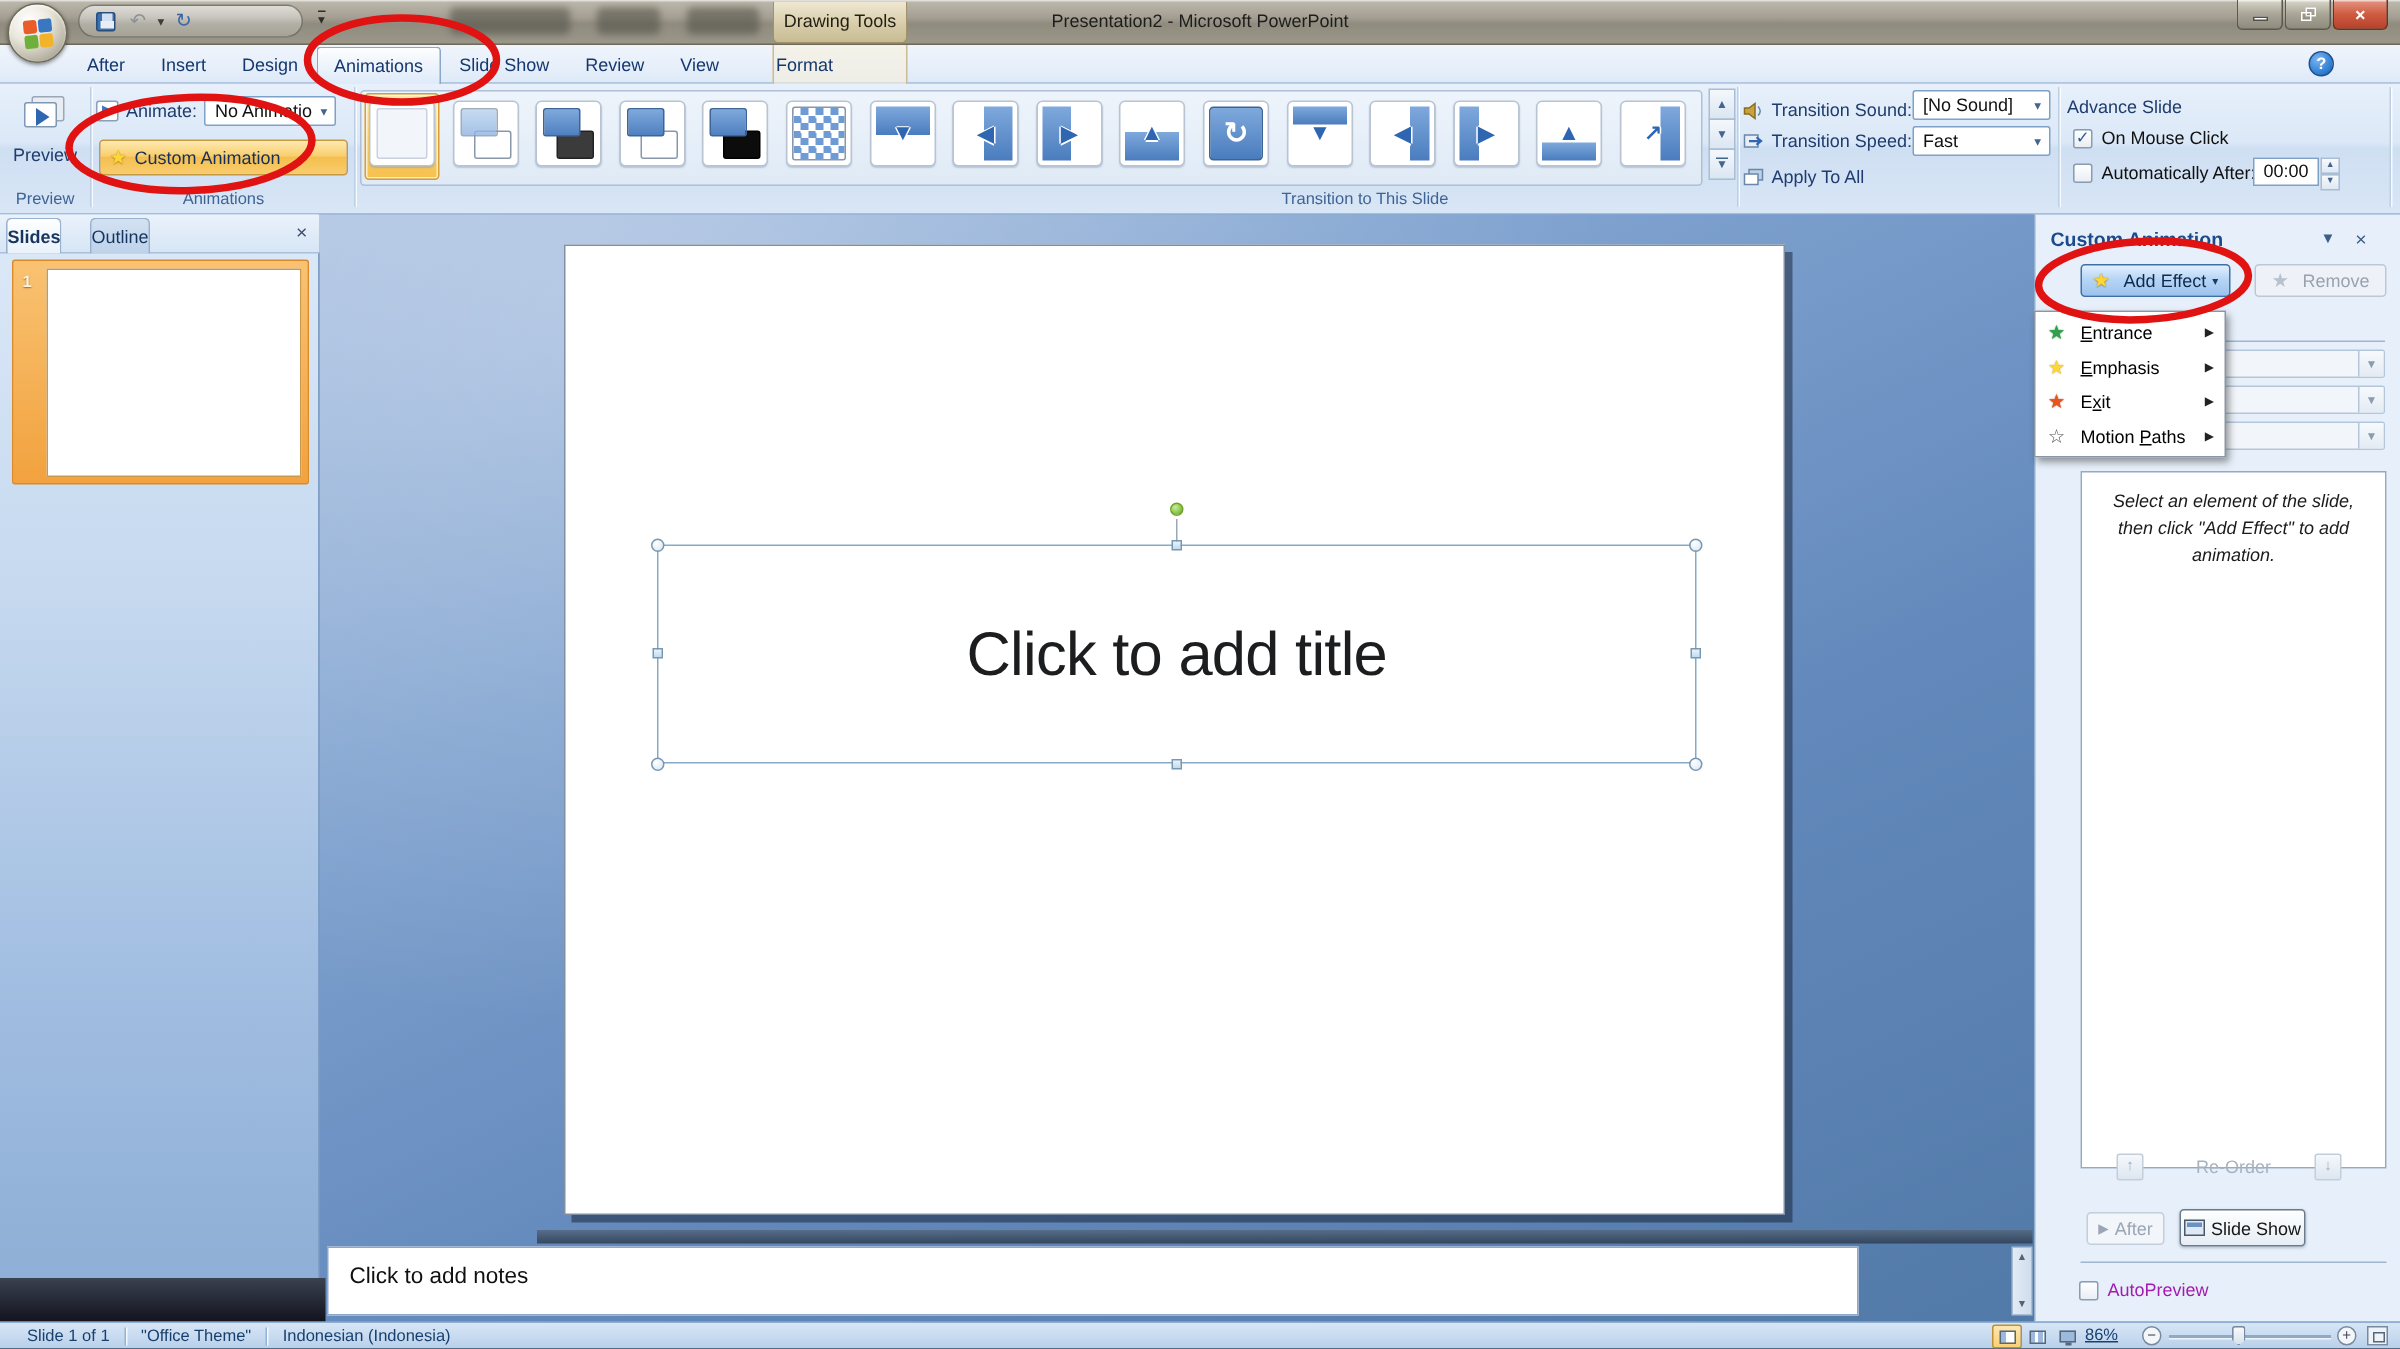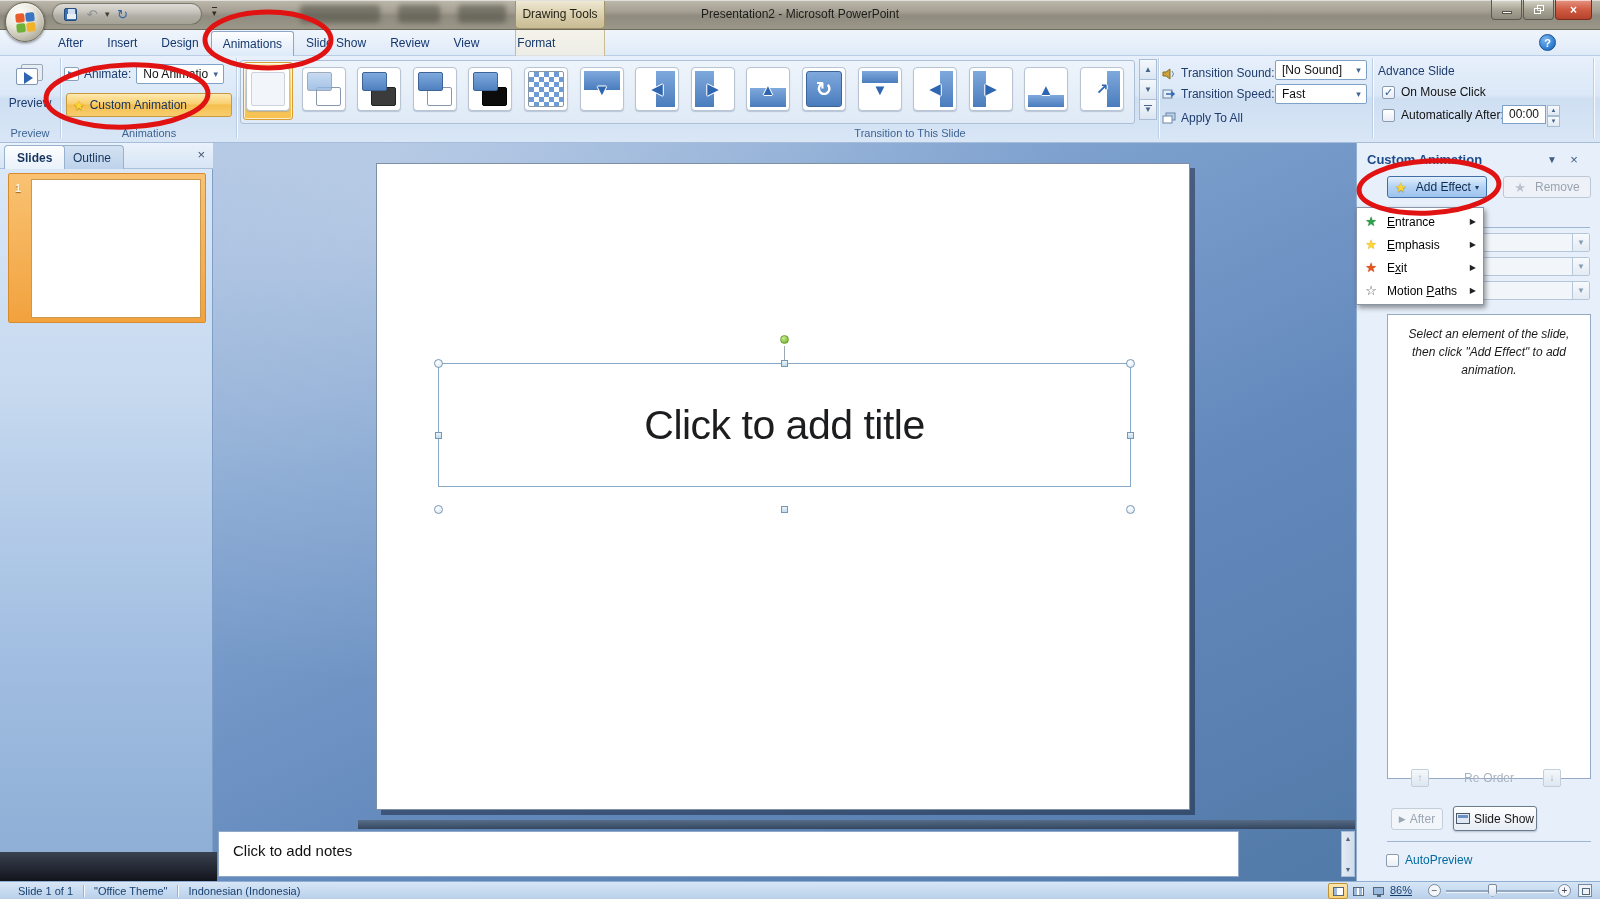--- a/index.html
+++ b/index.html
@@ -139,35 +139,35 @@
 
   
   .main-bg { position:absolute; left:213px; top:143px; width:1143px; height:738px;
     background:radial-gradient(ellipse at 16% 8%, rgba(255,255,255,.30), transparent 50%),
       linear-gradient(155deg,#a3bcdf 0%,#7fa2cf 30%,#6389bc 62%,#527aa8 100%); }
 
   
   .slides-panel { position:absolute; left:0; top:143px; width:213px; height:709px;
     background:linear-gradient(#dcE9f8 0%, #c6d9ef 35%, #a3bfe2 70%, #8fafd6 100%); border-right:1px solid #7f9fc6; }
   .sp-header { position:absolute; left:0; top:0; width:213px; height:26px; background:linear-gradient(#eaf2fb,#d7e5f5); border-bottom:1px solid #a9c0dc; }
-  .sp-tab { position:absolute; top:2px; height:24px; padding:0 12px; line-height:24px; color:#16355f; font-size:12px;
+  .sp-tab { position:absolute; top:2px; height:24px; padding:0 0; line-height:24px; color:#16355f; font-size:12px;
     border:1px solid #98b1cf; border-bottom:none; border-radius:4px 4px 0 0; background:linear-gradient(#d4e2f2,#bdd2ea); }
   .sp-tab.active { left:4px; background:linear-gradient(#fdfeff,#e9f1fa); font-weight:bold; z-index:2; }
   .sp-tab.outline { left:60px; }
   .sp-close { position:absolute; right:8px; top:5px; color:#40506b; font-size:13px; line-height:13px; }
   .thumb-frame { position:absolute; left:8px; top:30px; width:198px; height:150px;
     background:linear-gradient(#f9c272,#f2a23e); border:1px solid #d98a2b; border-radius:2px; }
   .thumb-num { position:absolute; left:6px; top:8px; color:#fdf3da; font-size:11px; font-weight:bold; text-shadow:0 1px 1px #9c6a1d; }
   .thumb-slide { position:absolute; left:22px; top:5px; width:170px; height:139px; background:#fff; border:1px solid #c99a4e; }
   .panel-bottom-dark { position:absolute; left:0; top:852px; width:217px; height:29px; background:linear-gradient(#3a4150,#12141d); }
 
   
   .slide { position:absolute; left:376px; top:163px; width:814px; height:647px; background:#fff; border:1px solid #7f8fa6;
     box-shadow:5px 5px 0 rgba(22,32,52,.5); }
-  .title-ph { position:absolute; left:61px; top:199px; width:693px; height:124px; border:1px solid #87a9c7;
+  .title-ph { position:absolute; left:61px; top:199px; width:693px; height:146px; border:1px solid #87a9c7;
     display:flex; align-items:center; justify-content:center; }
   .title-ph .txt { font-size:41px; color:#1c1d1f; letter-spacing:-.5px; }
   .handle { position:absolute; background:#fff; border:1px solid #7798b5; z-index:3; }
   .h-circle { width:9px; height:9px; border-radius:50%; background:radial-gradient(circle at 35% 30%, #fff, #d7e6f2); }
   .h-square { width:7px; height:7px; background:linear-gradient(#eaf3fa,#c2dcee); }
   .h-rotate { width:9px; height:9px; border-radius:50%; background:radial-gradient(circle at 35% 30%, #cdeb9a, #7fbf3f 70%, #5d9427); border-color:#6fa32c; }
   .rot-stem { position:absolute; width:1px; height:17px; background:#9aa8b5; z-index:2; }
   .subtitle-ph { position:absolute; left:122px; top:359px; width:572px; height:167px; border:2px dotted #a9acb0; }
   .subtitle-ph .txt { display:block; text-align:center; margin-top:16px; font-size:28px; color:#8f9294; }
 
@@ -201,21 +201,21 @@
   .ro-btn { position:absolute; top:0; width:18px; height:18px; background:linear-gradient(#f5f8fb,#dde6f0); border:1px solid #c3cedb;
     border-radius:2px; text-align:center; font-size:10px; line-height:16px; color:#9fb0c4; }
   .ro-lbl { position:absolute; left:54px; top:2px; width:96px; text-align:center; color:#a7b2c0; }
   .play-btn { position:absolute; left:34px; top:665px; width:52px; height:22px; background:#f2f5f9; border:1px solid #c3cedb; color:#9aa6b4; }
   .play-btn .tri { font-size:9px; }
   .ss-btn { position:absolute; left:96px; top:663px; width:84px; height:25px; background:linear-gradient(#fdfefe,#e7edf5);
     border:1px solid #6b7a8c; color:#161616; box-shadow:0 1px 0 rgba(255,255,255,.8) inset, 0 1px 2px rgba(60,80,110,.3); }
   .ss-icon { position:relative; width:14px; height:11px; background:#dfe9f6; border:1px solid #4c5866; }
   .ss-icon::before { content:""; position:absolute; left:1px; top:1px; width:10px; height:3px; background:#6a90c4; }
   .tp-divider { position:absolute; left:30px; top:698px; width:204px; height:1px; background:#9fb6d0; }
-  .autoprev-row { position:absolute; left:29px; top:710px; display:flex; align-items:center; gap:6px; color:#0369a1; }
+  .autoprev-row { position:absolute; left:29px; top:710px; display:flex; align-items:center; gap:6px; color:#a21caf; }
 
   
   .effect-menu { position:absolute; left:1356px; top:207px; width:128px; background:#fff; border:1px solid #8896a8;
     box-shadow:2px 3px 5px rgba(0,0,0,.4); z-index:40; padding:2px 0; }
   .mi { position:relative; height:23px; display:flex; align-items:center; }
   .mi .mico { width:16px; text-align:center; margin-left:6px; font-size:13px; }
   .mi .mlbl { margin-left:8px; font-size:12px; color:#000; }
   .mi .marr { position:absolute; right:7px; font-size:8px; color:#222; }
   .mico.entrance { color:#2fa04c; text-shadow:0 0 1px #1c6b33; }
   .mico.emphasis { color:#ffd633; text-shadow:0 0 1px #b08d12; }

